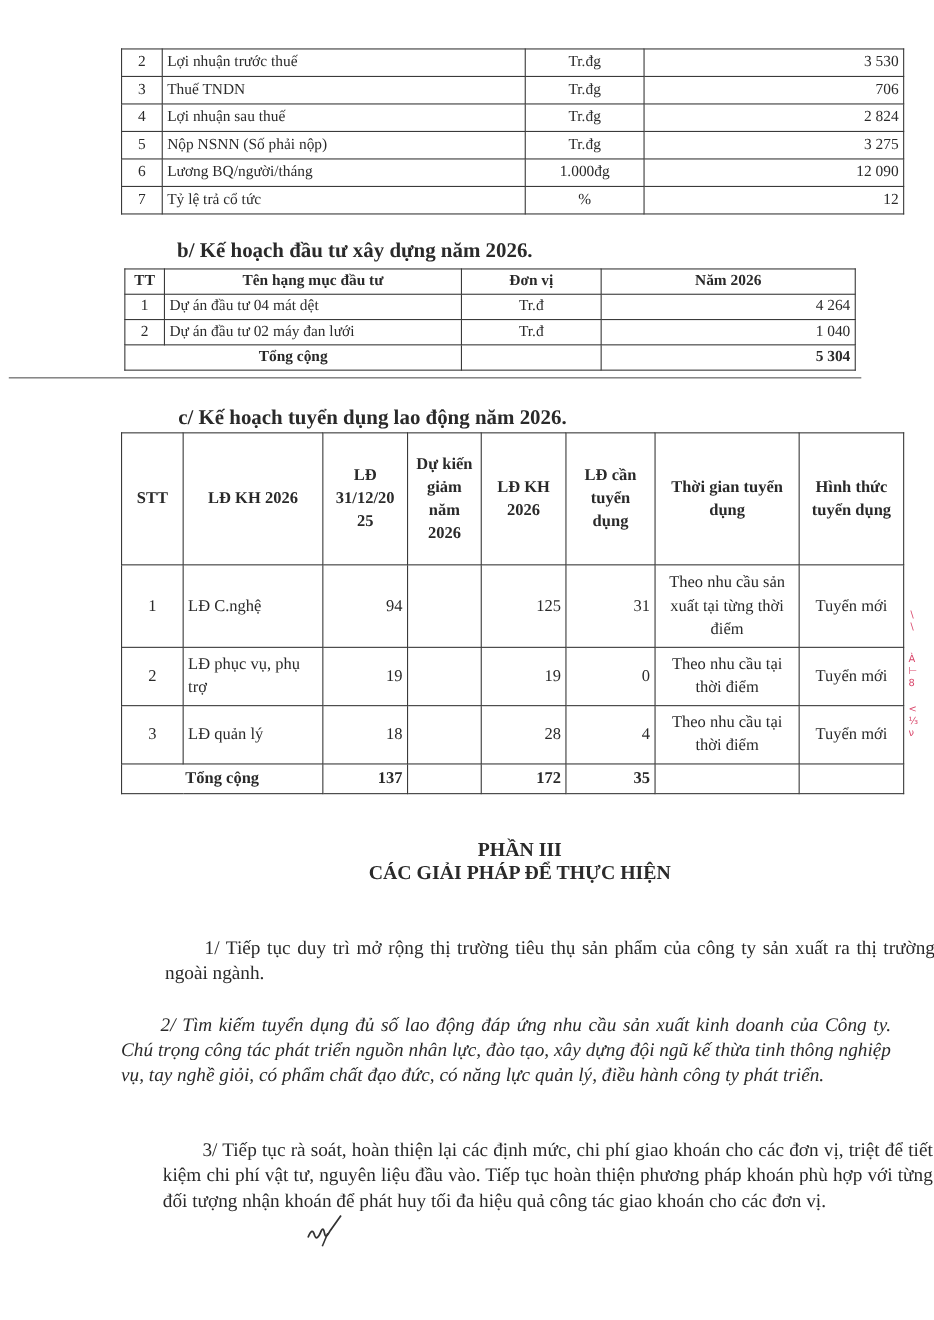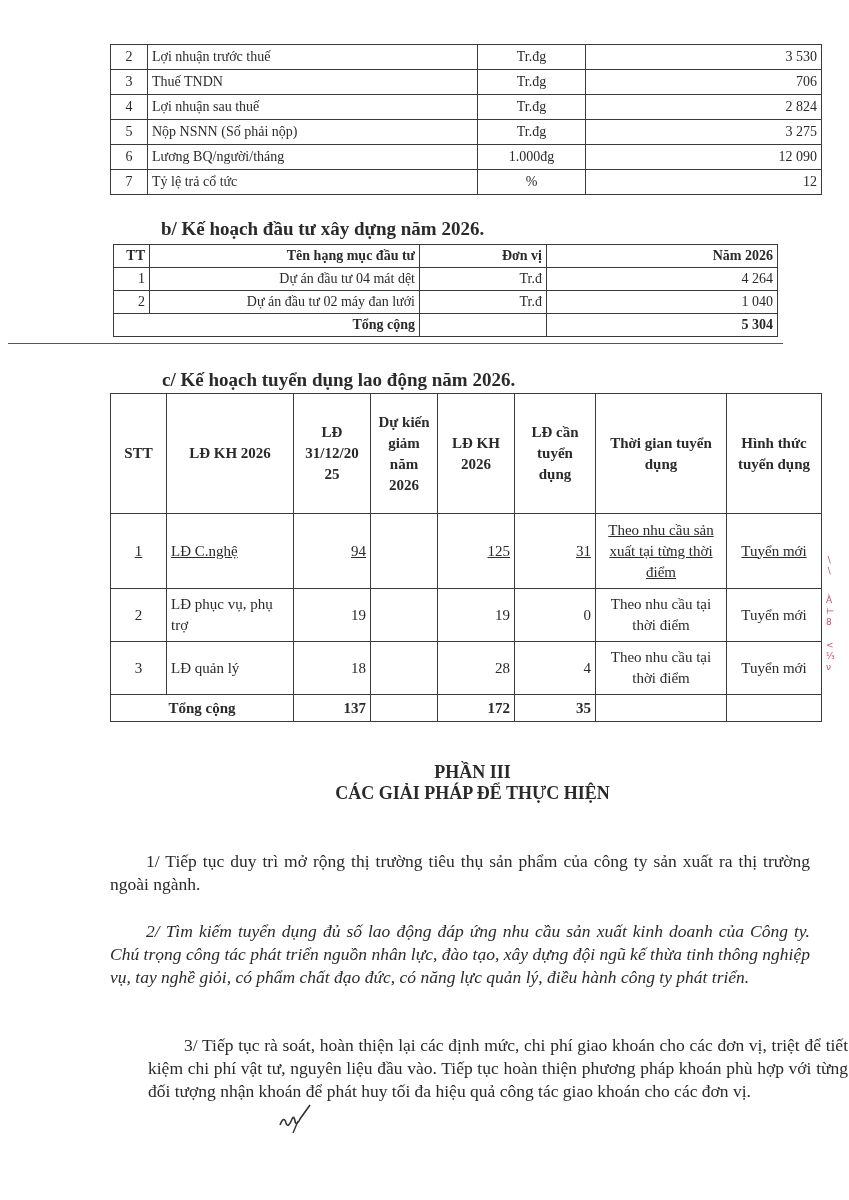--- a/index.html
+++ b/index.html
@@ -14,38 +14,38 @@
   .r { text-align: right; }
   .b { font-weight: bold; }
 
   
   #tbl-a { left: 110px; top: 44px; width: 712px; }
   #tbl-a td { height: 24px; font-size: 14px; }
 
   .section-title { font-weight: bold; font-size: 19px; }
   #title-b { left: 161px; top: 218px; }
   #tbl-b { left: 113px; top: 244px; width: 665px; }
-  #tbl-b td { height: 22px; text-align: right; }
+  #tbl-b td { height: 22px; }
 
   .hline { position: absolute; left: 8px; top: 343px; width: 775px; height: 1px; background: #555; }
 
   #title-c { left: 162px; top: 369px; }
   #tbl-c { left: 110px; top: 393px; width: 712px; }
   #tbl-c td { font-size: 15px; line-height: 21px; }
   #tbl-c .hdr td { height: 119px; font-weight: bold; text-align: center; }
-  #tbl-c .row1 td { height: 74px; text-decoration: underline; }
+  #tbl-c .row1 td { height: 74px; }
   #tbl-c .row2 td, #tbl-c .row3 td { height: 52px; }
   #tbl-c .tot td { height: 26px; }
 
   .part-head { left: 0; width: 849px; text-align: center; font-weight: bold; font-size: 18px; line-height: 21px; margin-left: 48px; }
   #part-head { top: 762px; }
 
   .para { left: 110px; width: 700px; font-size: 17.5px; line-height: 23px; text-align: justify; }
   .para .indent { display: inline-block; width: 36px; }
-  #p1 { top: 850px; }
+  #p1 { top: 850px; margin-left: 40px; }
   #p2 { top: 920px; font-style: italic; }
   #p3 { top: 1034px; margin-left: 38px; }
 
   .stamp { position: absolute; left: 826px; color: #d9466a; font-size: 9px; font-family: "DejaVu Sans", sans-serif; line-height: 11px; width: 12px; }
   .sig { position: absolute; left: 276px; top: 1103px; }
 </style>
 </head>
 <body>
 
 <table id="tbl-a">

